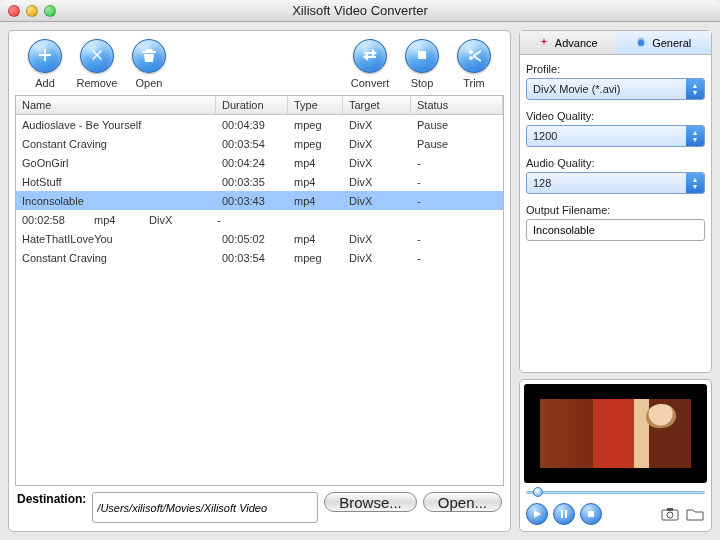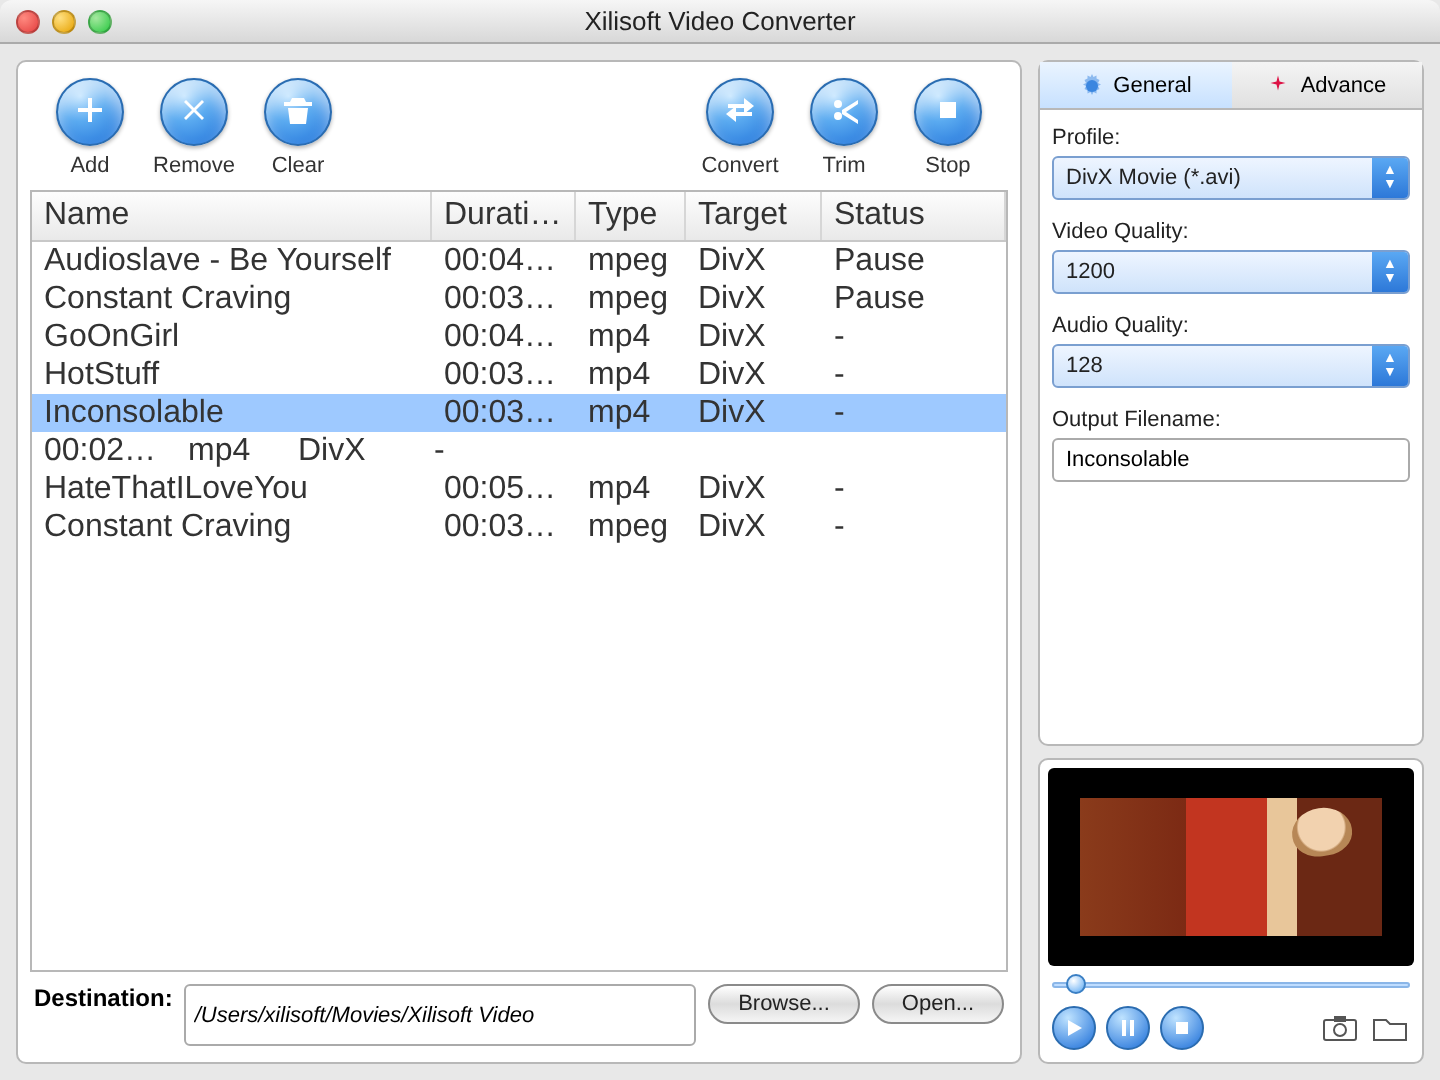--- a/index.html
+++ b/index.html
@@ -15,30 +15,30 @@
 .left { flex: 1; display:flex; flex-direction:column; background:#fff; border:1px solid #b8b8b8; border-radius:5px; padding:6px;}
 .right { width: 193px; display:flex; flex-direction:column; gap:6px;}
 .toolbar { display:flex; align-items:flex-start; padding: 2px 4px 6px; }
 .tbtn { width:52px; text-align:center; }
 .tbtn .orb { width:34px; height:34px; margin:0 auto 4px; border-radius:50%; background: radial-gradient(circle at 35% 25%, #bfe3ff 0%, #5aaaf0 40%, #1c6ed8 100%); border:1px solid #2b6cb0; display:flex; align-items:center; justify-content:center; color:#fff; font-size:16px; box-shadow: inset 0 6px 8px rgba(255,255,255,.6), 0 1px 2px rgba(0,0,0,.3);}
 .tbtn .orb svg { width:16px; height:16px; fill:#fff; }
 .tbtn .lbl { font-size:11px; color:#333;}
 .tspace { flex:1; }
 .table-wrap { flex:1; border:1px solid #b8b8b8; background:#fff; overflow:hidden; display:flex; flex-direction:column;}
 .thead { display:flex; background:linear-gradient(#fdfdfd,#e9e9e9); border-bottom:1px solid #c8c8c8;}
-.th, .td { padding:3px 6px; font-size:16px; color:#333; overflow:hidden; white-space:nowrap; text-overflow:ellipsis;}
+.th, .td { padding:3px 6px; font-size:11px; color:#333; overflow:hidden; white-space:nowrap; text-overflow:ellipsis;}
 .th { border-right:1px solid #d6d6d6; font-weight:normal;}
 .c-name{width:200px;} .c-dur{width:72px;} .c-type{width:55px;} .c-tgt{width:68px;} .c-stat{flex:1;}
 .tbody { flex:1; overflow:auto; background:#fff;}
 .tr { display:flex; height:19px; align-items:center;}
 .tr.sel { background:#9ec9ff;}
 .dest-row { display:flex; align-items:flex-start; gap:6px; padding:6px 2px 2px;}
 .dest-row .lbl { font-weight:bold; font-size:12px;}
 .dest-row input[type=text] { flex:1; height:31px; border:1px solid #aaa; border-radius:3px; padding:0 4px; background:#fff; font-style:italic;}
-.aqua-btn { height:20px; padding:0 14px; border:1px solid #8a8a8a; border-radius:10px; background:linear-gradient(#fff,#dcdcdc 50%,#f5f5f5); font-size:11px; color:#222; }
+.aqua-btn { height:20px; padding:0 14px; border:1px solid #8a8a8a; border-radius:10px; background:linear-gradient(#fff,#dcdcdc 50%,#f5f5f5); font-size:15px; color:#222; }
 .status-row { display:flex; align-items:center; gap:6px; padding:4px 2px 0;}
 .progress { flex:1; height:14px; border:1px solid #b0b0b0; border-radius:3px; background:linear-gradient(#f6f6f6,#e8e8e8);}
 .panel { background:#fff; border:1px solid #b8b8b8; border-radius:5px; padding:6px;}
 .tabs { display:flex; margin:-6px -6px 8px;}
 .tab { flex:1; height:24px; display:flex; align-items:center; justify-content:center; gap:5px; font-size:11px; border-bottom:1px solid #b8b8b8; background:linear-gradient(#f4f4f4,#e0e0e0);}
 .tab.active { background:linear-gradient(#eaf4ff,#c7e1ff); }
 .tab .ico { width:12px; height:12px;}
 .field { margin-bottom:10px;}
 .field .flbl { display:block; margin-bottom:3px; font-size:11px; color:#222;}
 .combo { display:flex; height:22px; border:1px solid #7a9fd0; border-radius:3px; overflow:hidden; background:linear-gradient(#eef5ff,#cfe3fb);}
@@ -87,46 +87,46 @@
               </svg></span>
           </div>
         <div class="lbl">Remove</div>
       </div>
       <div class="tbtn">
         <div class="orb">
             <span><svg viewBox="0 0 16 16">
                 <path d="M5 2h6l1 2h3v2H1V4h3zM3 7h10l-1 8H4z"></path>
               </svg></span>
           </div>
-        <div class="lbl">Clear</div>
+        <div class="lbl">Open</div>
       </div>
       <div class="tspace"></div>
       <div class="tbtn">
         <div class="orb">
             <span><svg viewBox="0 0 16 16">
                 <path d="M2 5h8V2l5 4-5 4V7H2zM14 11H6v3L1 10l5-4v3h8z"></path>
               </svg></span>
           </div>
         <div class="lbl">Convert</div>
       </div>
       <div class="tbtn">
         <div class="orb">
             <span><svg viewBox="0 0 16 16">
+                <rect x="4" y="4" width="8" height="8"></rect>
+              </svg></span>
+          </div>
+        <div class="lbl">Stop</div>
+      </div>
+      <div class="tbtn">
+        <div class="orb">
+            <span><svg viewBox="0 0 16 16">
                 <path d="M5 3a2 2 0 100 4 2 2 0 000-4zm0 6a2 2 0 100 4 2 2 0 000-4zm2-1l8-5v2L9 9l6 4v2L7 10z"></path>
               </svg></span>
           </div>
         <div class="lbl">Trim</div>
-      </div>
-      <div class="tbtn">
-        <div class="orb">
-            <span><svg viewBox="0 0 16 16">
-                <rect x="4" y="4" width="8" height="8"></rect>
-              </svg></span>
-          </div>
-        <div class="lbl">Stop</div>
       </div>
     </div>
 
     <div class="table-wrap">
       <div class="thead">
         <div class="th c-name">Name</div>
         <div class="th c-dur">Duration</div>
         <div class="th c-type">Type</div>
         <div class="th c-tgt">Target</div>
         <div class="th c-stat">Status</div>
@@ -194,32 +194,32 @@
       <span class="lbl">Destination:</span>
       <input type="text" value="/Users/xilisoft/Movies/Xilisoft Video" style="">
       <button class="aqua-btn">Browse...</button>
       <button class="aqua-btn">Open...</button>
     </div>
   </div>
 
   <div class="right">
     <div class="panel" style="flex:1;">
       <div class="tabs">
+        <div class="tab">
+          <svg class="ico" viewBox="0 0 16 16">
+              <path fill="#d14" d="M8 1l1 4 4 1-4 1-1 4-1-4-4-1 4-1z"></path>
+            </svg>
+          <span>Advance</span>
+        </div>
         <div class="tab active">
           <svg class="ico" viewBox="0 0 16 16">
               <circle cx="8" cy="8" r="4" fill="#3a86e0"></circle>
               <path fill="#3a86e0" d="M8 0l1 2 2-1 0 2 2 1-1 2 2 1-2 1 1 2-2 1 0 2-2-1-1 2-1-2-2 1 0-2-2-1 1-2-2-1 2-1-1-2 2-1 0-2 2 1z" opacity=".5"></path>
             </svg>
           <span>General</span>
-        </div>
-        <div class="tab">
-          <svg class="ico" viewBox="0 0 16 16">
-              <path fill="#d14" d="M8 1l1 4 4 1-4 1-1 4-1-4-4-1 4-1z"></path>
-            </svg>
-          <span>Advance</span>
         </div>
       </div>
       <div class="field">
         <span class="flbl">Profile:</span>
         <div class="combo">
           <div class="val">DivX Movie  (*.avi)</div>
           <div class="arrows">▲<br>▼</div>
         </div>
       </div>
       <div class="field">

